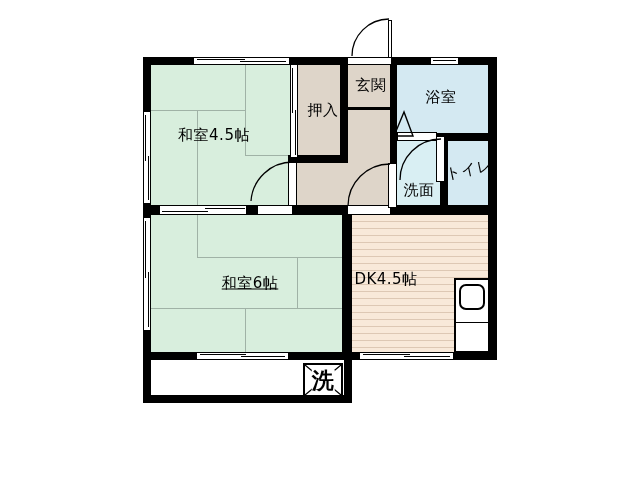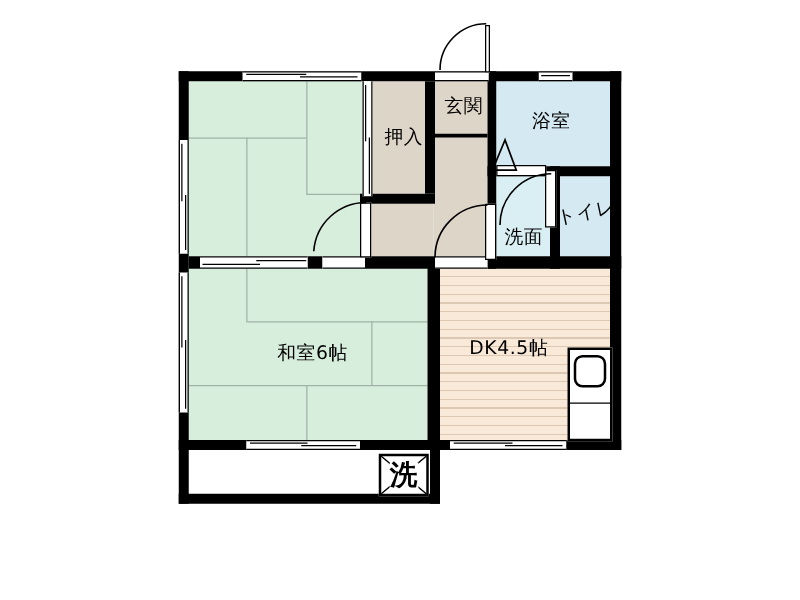--- a/index.html
+++ b/index.html
@@ -112,22 +112,23 @@
 
   <svg class="overlay" width="640" height="480" viewBox="0 0 640 480">
     <path d="M 352 56 A 37 37 0 0 1 389 19" fill="none" stroke="#000" stroke-width="1.3"></path>
     <path d="M 251 201 A 42 42 0 0 1 293 162" fill="none" stroke="#000" stroke-width="1.3"></path>
     <path d="M 348 206 A 42 42 0 0 1 390 164" fill="none" stroke="#000" stroke-width="1.3"></path>
     <path d="M 400 180 A 41 41 0 0 1 441 139" fill="none" stroke="#000" stroke-width="1.3"></path>
     <path d="M 404 112 L 394 136 L 413 136 Z" fill="none" stroke="#000" stroke-width="1.4"></path>
     <path d="M 305 365 L 341 395 M 341 365 L 305 395" fill="none" stroke="#000" stroke-width="1.2"></path>
   </svg>
 
+  <div class="label" style="left:214px;top:135px;">和室4.5帖</div>
   <div class="label" style="left:323px;top:110px;">押入</div>
   <div class="label" style="left:371px;top:85px;font-family:Liberation Serif, serif;">玄関</div>
   <div class="label" style="left:441px;top:97px;">浴室</div>
   <div class="label" style="left:419px;top:190px;">洗面</div>
   <div class="label" style="left:469px;top:170px;transform:translate(-50%,-50%) rotate(-12deg);">トイレ</div>
-  <div class="label" style="left:250px;top:283px;">和室6帖</div>
-  <div class="label" style="left:407px;top:279px;">DK4.5帖</div>
+  <div class="label" style="left:250px;top:283px;text-decoration:underline;">和室6帖</div>
+  <div class="label" style="left:386px;top:279px;">DK4.5帖</div>
   <div class="label" style="left:323px;top:381px;font-size:22px;font-weight:bold;background:#fff;line-height:1;">洗</div>
 
 </div>
 
 </body></html>

